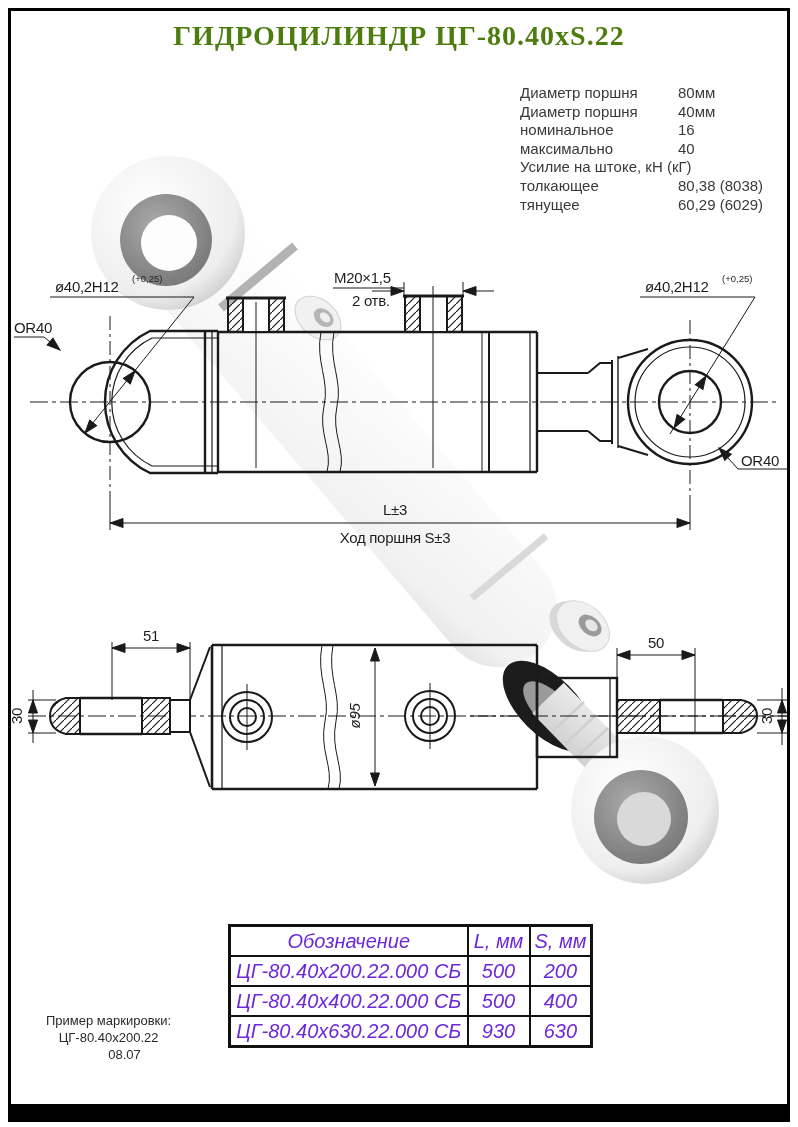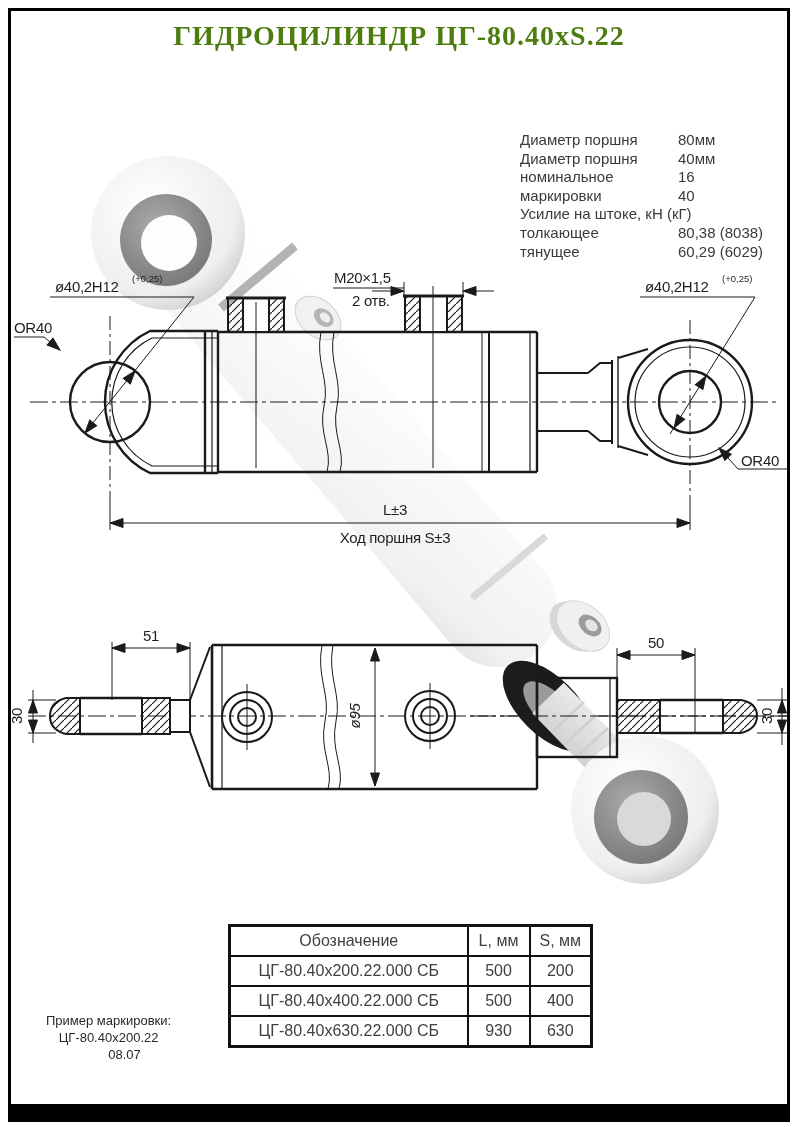--- a/index.html
+++ b/index.html
@@ -4,28 +4,28 @@
 <style>
   html,body{margin:0;padding:0;background:#888;}
   .sheet{position:relative;width:798px;height:1127px;background:#ffffff;overflow:hidden;
          font-family:"Liberation Sans",sans-serif;color:#222;}
   .frame{position:absolute;left:8px;top:8px;right:8px;bottom:5px;
          border:3px solid #000;border-bottom-width:18px;pointer-events:none;}
   .title{position:absolute;left:0;top:20px;width:100%;text-align:center;
          font-family:"Liberation Serif",serif;font-weight:bold;font-size:28px;
          letter-spacing:1px;color:#4d7c0f;white-space:nowrap;}
   .specs{position:absolute;left:520px;top:84px;width:266px;font-size:15px;
-         color:#3a3a3a;line-height:18.6px;margin-top:47px;}
+         color:#3a3a3a;line-height:18.6px;}
   .spec-row{display:flex;white-space:nowrap;}
   .spec-row .lab{width:158px;flex:0 0 158px;}
   .drawing-svg{position:absolute;left:0;top:0;}
   .dimtext{font-family:"Liberation Sans",sans-serif;font-size:15px;fill:#1f1f1f;letter-spacing:-0.3px;}
   .dimsup{font-family:"Liberation Sans",sans-serif;font-size:9.5px;fill:#1f1f1f;}
   .spec-table{position:absolute;left:228px;top:924px;border-collapse:collapse;table-layout:fixed;
-              font-size:16px;color:#404040;background:transparent;}
+              font-style:italic;font-size:20px;color:#6d28d9;background:transparent;}
   .spec-table td,.spec-table th{border:2.5px solid #111;text-align:center;padding:0 4px;height:28px;
               font-weight:normal;white-space:nowrap;overflow:hidden;}
   .spec-table{border:3px solid #111;}
   .col-des{width:238px;} .col-l{width:62px;} .col-s{width:62px;}
   .marking{position:absolute;left:46px;top:1012px;font-size:13px;color:#2a2a2a;line-height:17px;text-align:center;}
   .marking .ind{padding-left:32px;}
 </style>
 </head>
 <body>
 
@@ -292,21 +292,21 @@
       </div>
     <div class="spec-row">
         <span class="lab">Диаметр поршня</span>
         <span>40мм</span>
       </div>
     <div class="spec-row">
         <span class="lab">номинальное</span>
         <span>16</span>
       </div>
     <div class="spec-row">
-        <span class="lab">маркировки</span>
+        <span class="lab">максимально</span>
         <span>40</span>
       </div>
     <div class="spec-row">
         <span class="lab">Усилие на штоке, кН (кГ)</span>
         <span></span>
       </div>
     <div class="spec-row">
         <span class="lab">толкающее</span>
         <span>80,38 (8038)</span>
       </div>

